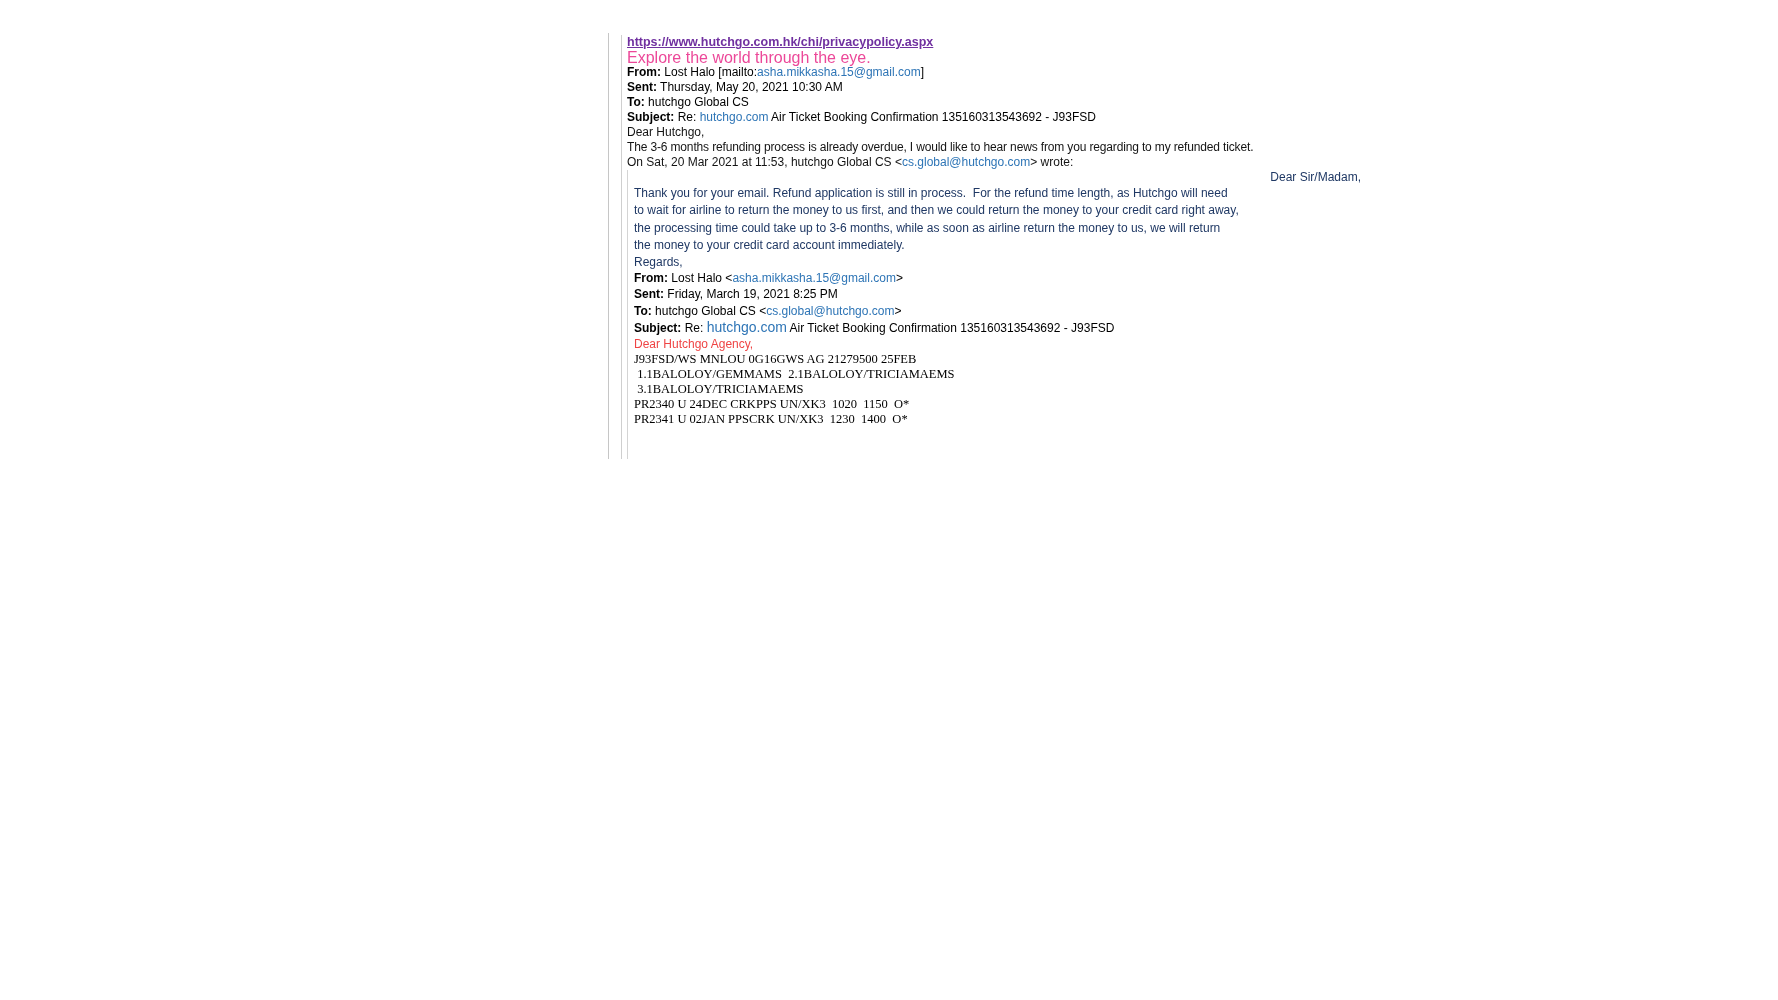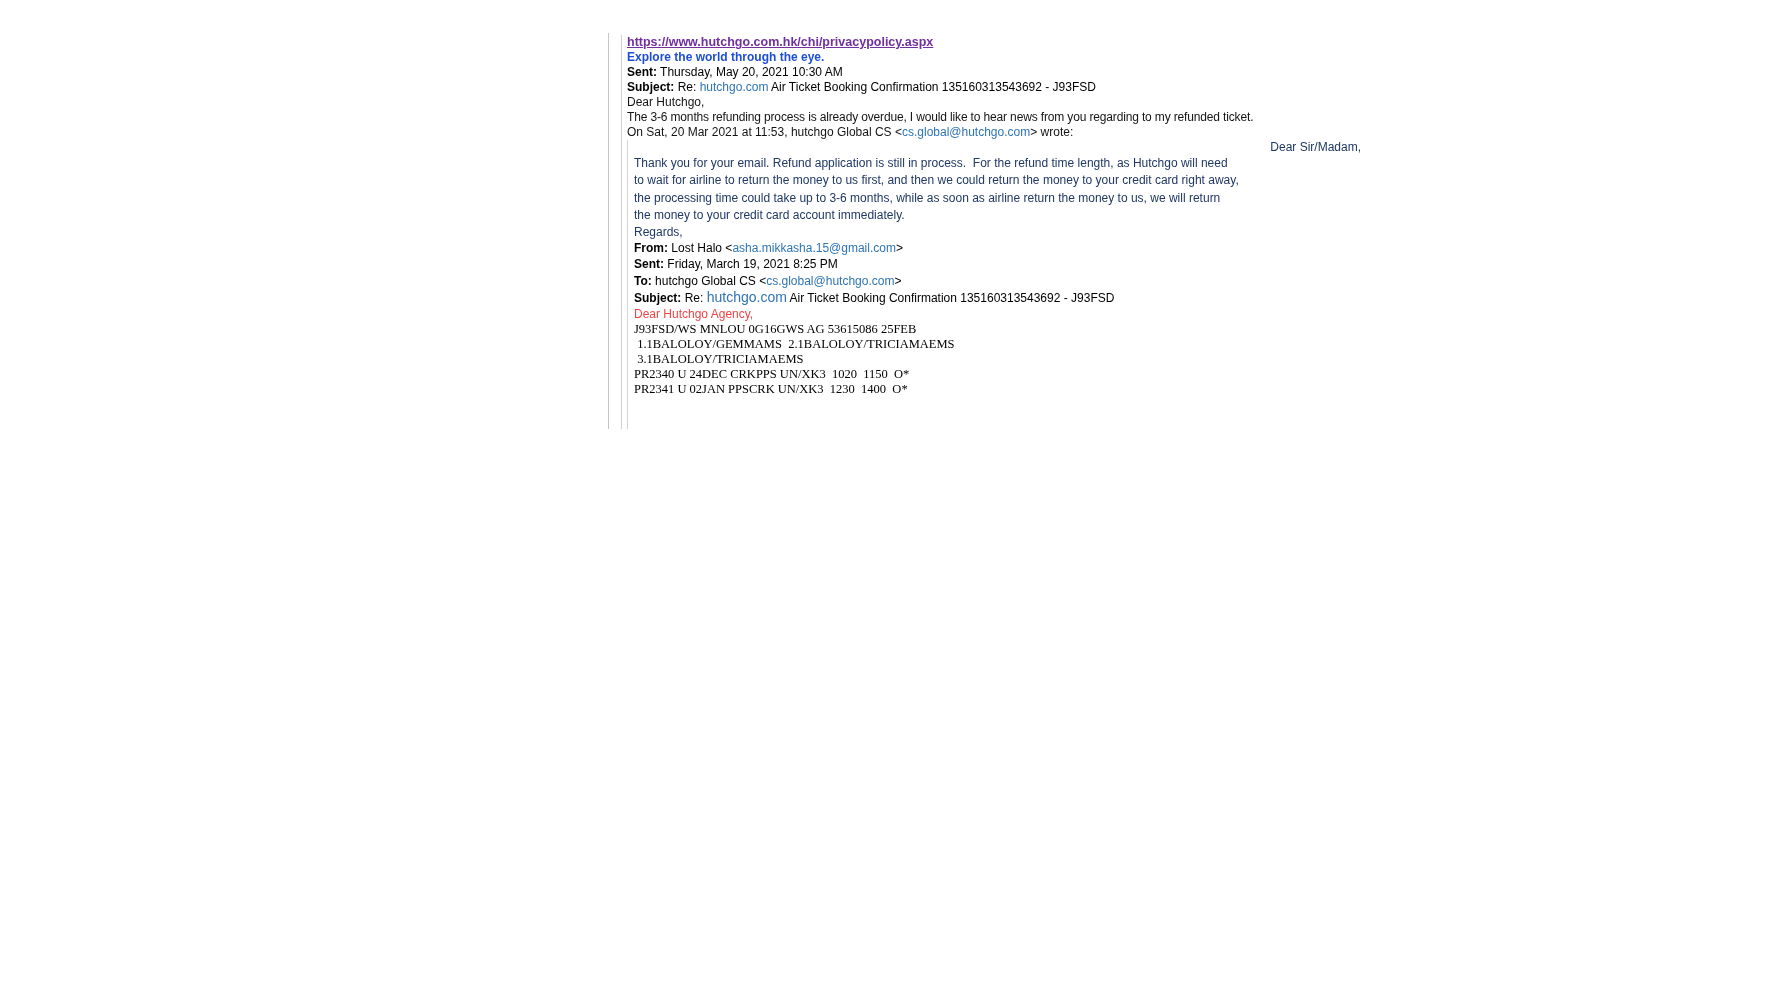--- a/index.html
+++ b/index.html
@@ -13,21 +13,21 @@
     border-left:1.5px solid #c6c6c6; padding-left:12px; padding-top:2px;
   }
   .q2 { border-left:1.5px solid #cfcfcf; padding-left:5px; }
   .q3 { margin:13px 0 0 6px; border-left:1.5px solid #d4d4d4; padding-left:6px; }
 
   .q1 div, .q1 p { margin:0; }
 
   .url-line { font-size:12.5px; line-height:15px; }
   .url-line a { color:#7030a0; font-weight:bold; text-decoration:underline; cursor:pointer; }
 
-  .tagline { margin-top:24px; font-size:12px; line-height:15px; font-weight:bold; color:#1d4ed8; }
+  .tagline { margin-top:24px; font-size:16px; line-height:15px; font-weight:normal; color:#ec4899; }
 
   .hdr1 { margin-top:78px; font-size:12px; line-height:15px; color:#000; }
   .hdr2 { margin-top:14px; font-size:12px; line-height:16.5px; color:#000; }
   .b { font-weight:bold; }
   a.lnk { color:#2e75b6; text-decoration:none; cursor:pointer; }
   .subj2-link { font-size:14px; }
 
   .greeting1 { margin-top:35px; font-size:12px; line-height:15px; }
   .body1     { margin-top:12px; font-size:12px; line-height:15px; letter-spacing:-0.15px; }
   .attr      { margin-top:33px; font-size:12px; line-height:15px; }
@@ -52,21 +52,23 @@
 
 <div class="page">
   <div class="q1">
     <div class="q2">
 
       <p class="url-line"><a>https://www.hutchgo.com.hk/chi/privacypolicy.aspx</a></p>
 
       <p class="tagline">Explore the world through the eye.</p>
 
       <div class="hdr1">
+        <div><span class="b">From:</span><span> Lost Halo [mailto:</span><a class="lnk">asha.mikkasha.15@gmail.com</a><span>]</span></div>
         <div><span class="b">Sent:</span><span> Thursday, May 20, 2021 10:30 AM</span></div>
+        <div><span class="b">To:</span><span> hutchgo Global CS</span></div>
         <div><span class="b">Subject:</span><span> Re: </span><a class="lnk">hutchgo.com</a><span> Air Ticket Booking Confirmation 135160313543692 - J93FSD</span></div>
       </div>
 
       <div class="greeting1">Dear Hutchgo,</div>
       <div class="body1">The 3-6 months refunding process is already overdue, I would like to hear news from you regarding to my refunded ticket.</div>
 
       <div class="attr"><span>On Sat, 20 Mar 2021 at 11:53, hutchgo Global CS &lt;</span><a class="lnk">cs.global@hutchgo.com</a><span>&gt; wrote:</span></div>
 
       <div class="q3">
         <div class="reply reply-greeting">Dear Sir/Madam,</div>
@@ -75,21 +77,21 @@
 
         <div class="hdr2">
           <div><span class="b">From:</span><span> Lost Halo &lt;</span><a class="lnk">asha.mikkasha.15@gmail.com</a><span>&gt;</span></div>
           <div><span class="b">Sent:</span><span> Friday, March 19, 2021 8:25 PM</span></div>
           <div><span class="b">To:</span><span> hutchgo Global CS &lt;</span><a class="lnk">cs.global@hutchgo.com</a><span>&gt;</span></div>
           <div><span class="b">Subject:</span><span> Re: </span><a class="lnk subj2-link">hutchgo.com</a><span> Air Ticket Booking Confirmation 135160313543692 - J93FSD</span></div>
         </div>
 
         <div class="agency">Dear Hutchgo Agency,</div>
 
-        <div class="pnr pnr-first">J93FSD/WS MNLOU 0G16GWS AG 53615086 25FEB</div>
+        <div class="pnr pnr-first">J93FSD/WS MNLOU 0G16GWS AG 21279500 25FEB</div>
         <div class="pnr pnr-next"> 1.1BALOLOY/GEMMAMS  2.1BALOLOY/TRICIAMAEMS</div>
         <div class="pnr pnr-next"> 3.1BALOLOY/TRICIAMAEMS</div>
         <div class="pnr pnr-next">PR2340 U 24DEC CRKPPS UN/XK3  1020  1150  O*</div>
         <div class="pnr pnr-next">PR2341 U 02JAN PPSCRK UN/XK3  1230  1400  O*</div>
 
         <div class="tail-spacer"></div>
       </div>
 
     </div>
   </div>

